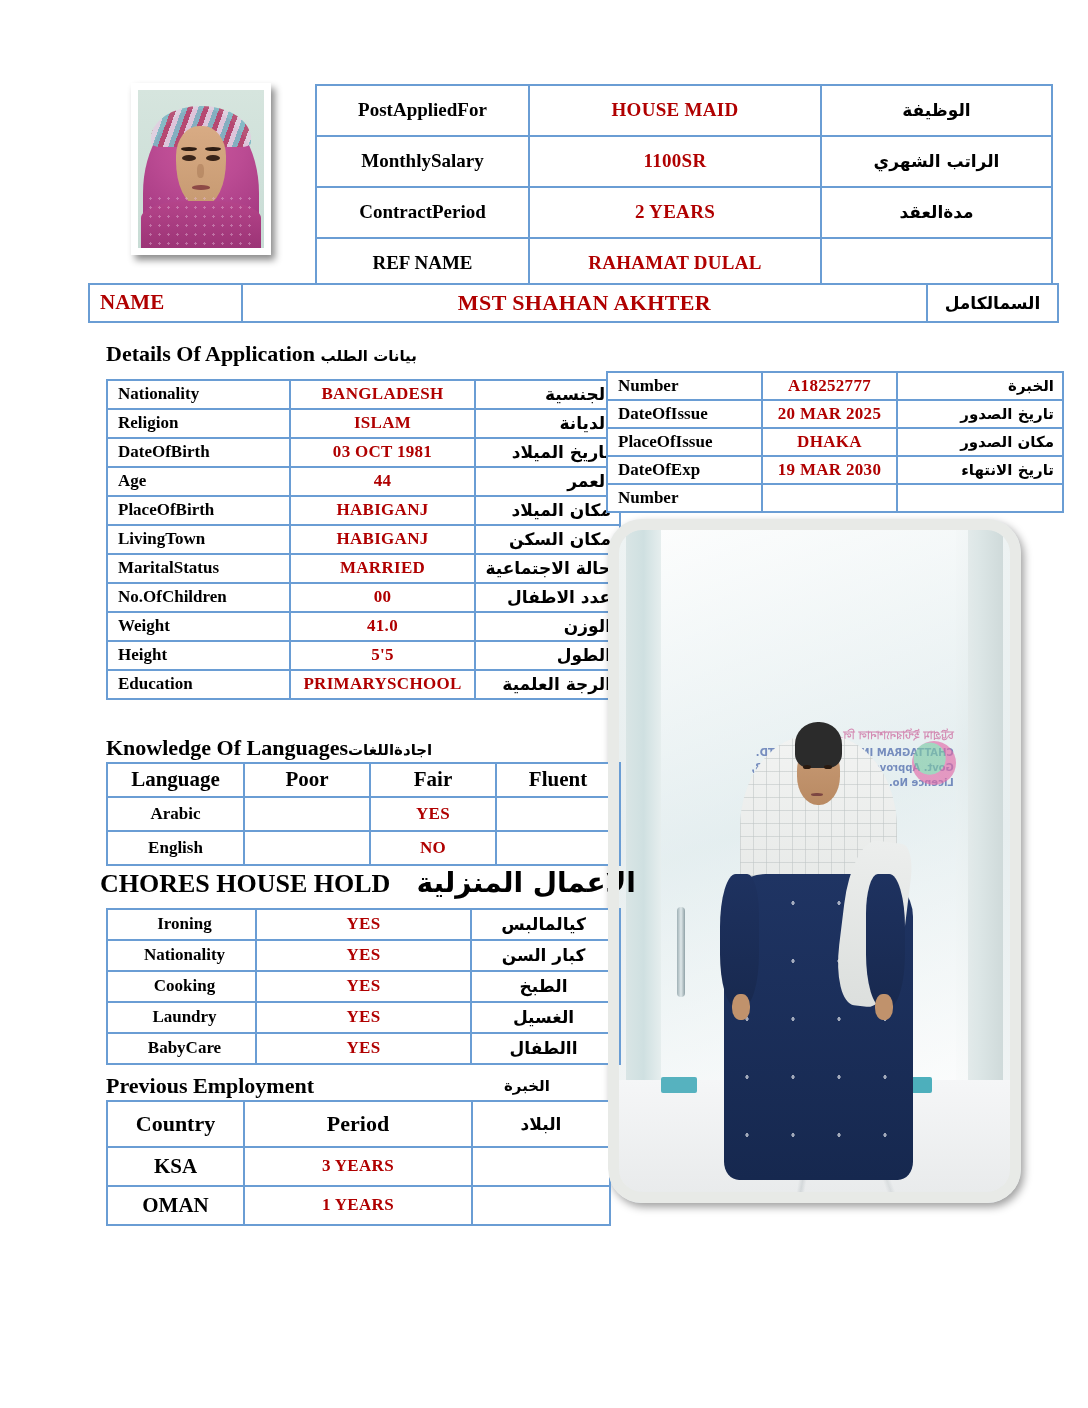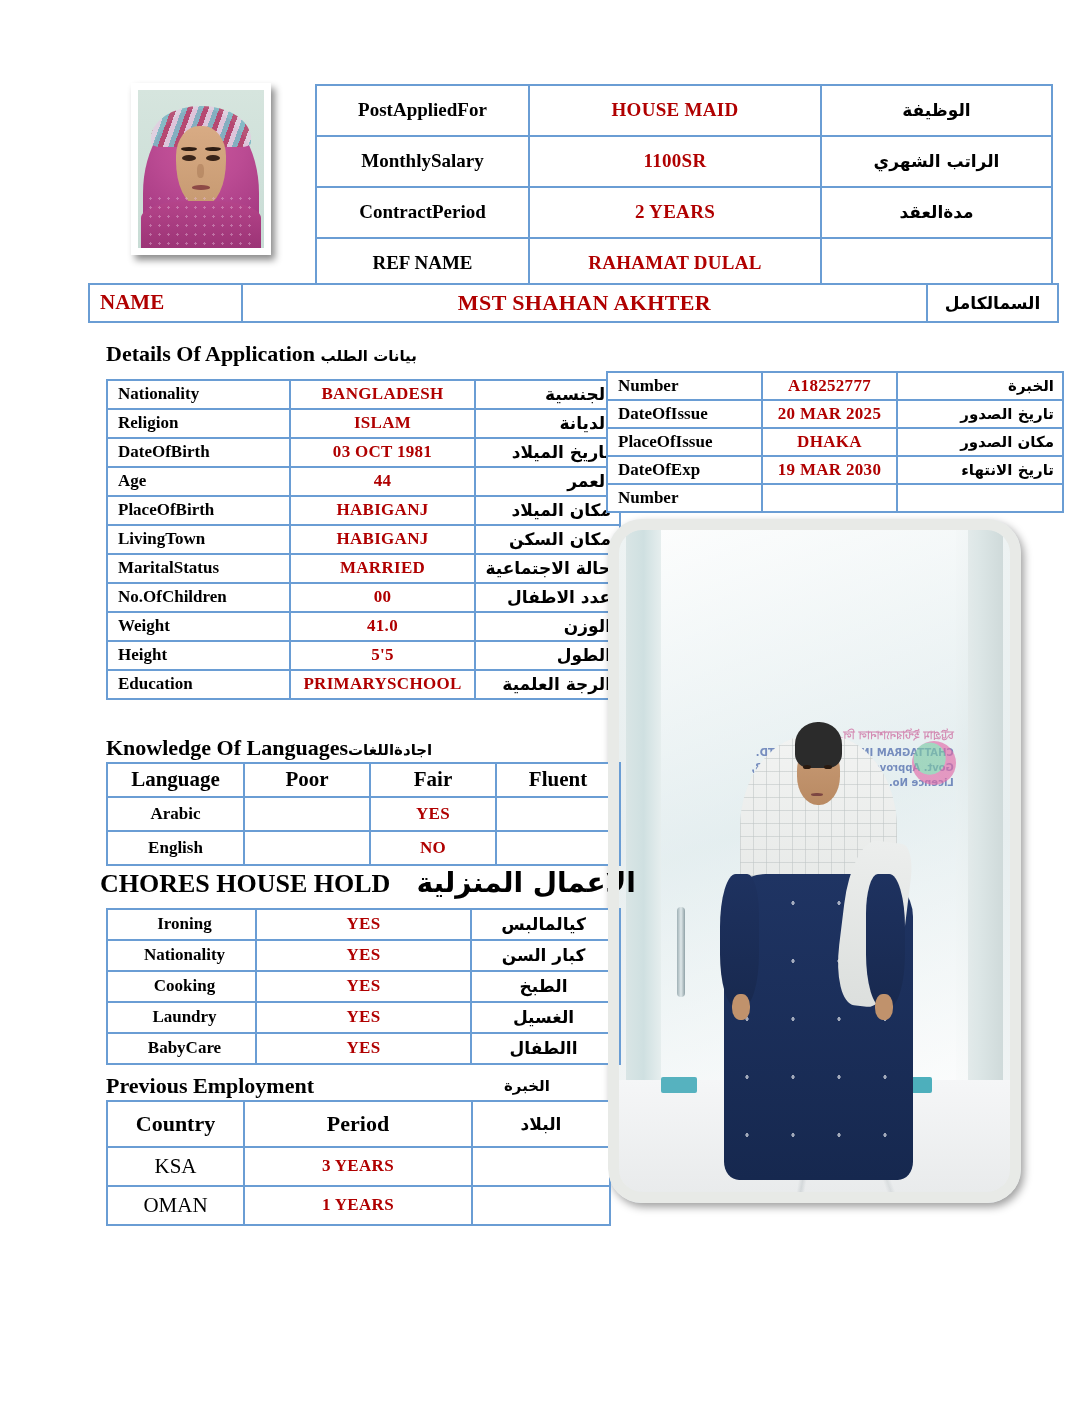--- a/index.html
+++ b/index.html
@@ -200,21 +200,21 @@
     position: absolute;
     left: 106px; top: 1100px;
     width: 473px;
   }
   #prev-table td.r-head { height: 44px; }
   #prev-table td { height: 37px; }
   #prev-table td.e1 { width: 127px; }
   #prev-table td.e2 { width: 218px; }
   #prev-table td.e3 { width: 128px; }
   #prev-table .hd { font-weight:bold; text-align:center; font-size:22px; }
-  #prev-table .ctry { font-weight:normal; text-align:center; font-size:21px; }
+  #prev-table .ctry { font-weight:bold; text-align:center; font-size:21px; }
 
   
   #bigphoto {
     position: absolute;
     left: 608px; top: 519px;
     width: 413px; height: 684px;
     border-radius: 34px;
     overflow: hidden;
     background: #e9eef0;
     box-shadow: 3px 4px 9px rgba(0,0,0,.38);

